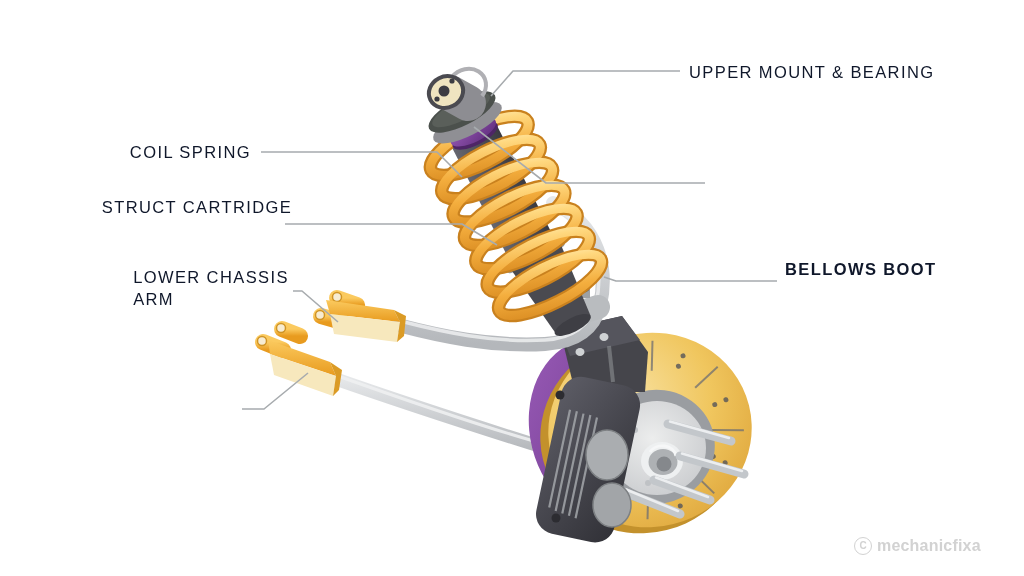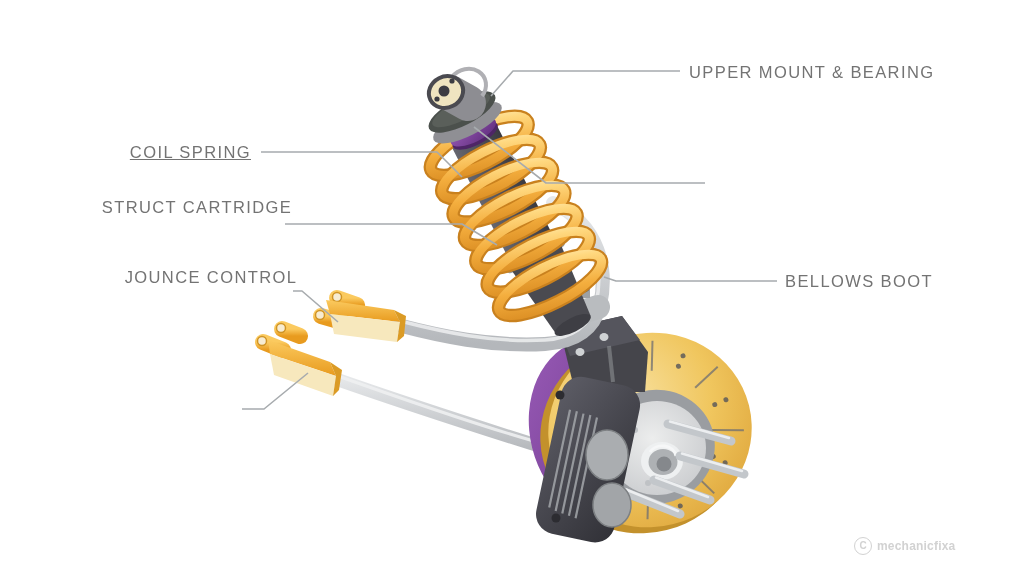--- a/index.html
+++ b/index.html
@@ -2,35 +2,35 @@
 <html><head>
 <meta charset="utf-8">
 <style>
   html,body{margin:0;padding:0;background:#ffffff;}
   .stage{
     position:relative;width:1024px;height:576px;background:#ffffff;overflow:hidden;
     font-family:"Liberation Sans","DejaVu Sans",sans-serif;
   }
   .art{position:absolute;left:0;top:0;}
   .label{
-    position:absolute;color:#737373;font-size:16.5px;font-weight:300;
+    position:absolute;color:#0f172a;font-size:16.5px;font-weight:300;
     letter-spacing:1.4px;line-height:22px;white-space:nowrap;z-index:5;
   }
   .label.center{transform:translateX(-50%);text-align:left;}
-  .label.rightal{text-align:right;text-decoration:underline;}
+  .label.rightal{text-align:right;}
   .watermark{
     position:absolute;left:854px;top:537px;display:flex;align-items:center;gap:5px;
     color:#d2d2d2;z-index:5;
   }
   .wm-circle{
     width:16px;height:16px;border:1.6px solid #d2d2d2;border-radius:50%;
     display:flex;align-items:center;justify-content:center;
     font-size:10px;font-weight:700;line-height:1;
   }
-  .wm-text{font-size:12px;font-weight:600;letter-spacing:.2px;}
+  .wm-text{font-size:16px;font-weight:600;letter-spacing:.2px;}
 </style>
 </head>
 <body>
 
 <div class="stage">
 
   <svg class="art" width="1024" height="576" viewBox="0 0 1024 576">
     <defs>
       <linearGradient id="gCoil" x1="0" y1="1" x2="1" y2="0">
         <stop offset="0" stop-color="#d88a20"></stop>
@@ -242,34 +242,35 @@
       <polyline points="293,291 302,291 338,322"></polyline>
       <polyline points="242,409 264,409 308,373"></polyline>
     </g>
   </svg>
 
   <div class="label" style="left:689px;top:61px;">
     <span>UPPER MOUNT &amp; BEARING</span>
   </div>
 
 
-  <div class="label" style="left:785px;top:270px;">
+  <div class="label" style="left:785px;top:258px;font-weight:bold;">
     <span>BELLOWS BOOT</span>
   </div>
 
   <div class="label rightal" style="right:773px;top:141px;">
     <span>COIL SPRING</span>
   </div>
 
   <div class="label center" style="left:197px;top:196px;">
     <div>STRUCT CARTRIDGE</div>
   </div>
 
   <div class="label center" style="left:211px;top:266px;">
-    <div>JOUNCE CONTROL</div>
+    <div>LOWER CHASSIS</div>
+    <div>ARM</div>
   </div>
 
 
   <div class="watermark">
     <span class="wm-circle">
       <span>C</span>
     </span>
     <span class="wm-text">mechanicfixa</span>
   </div>
 

